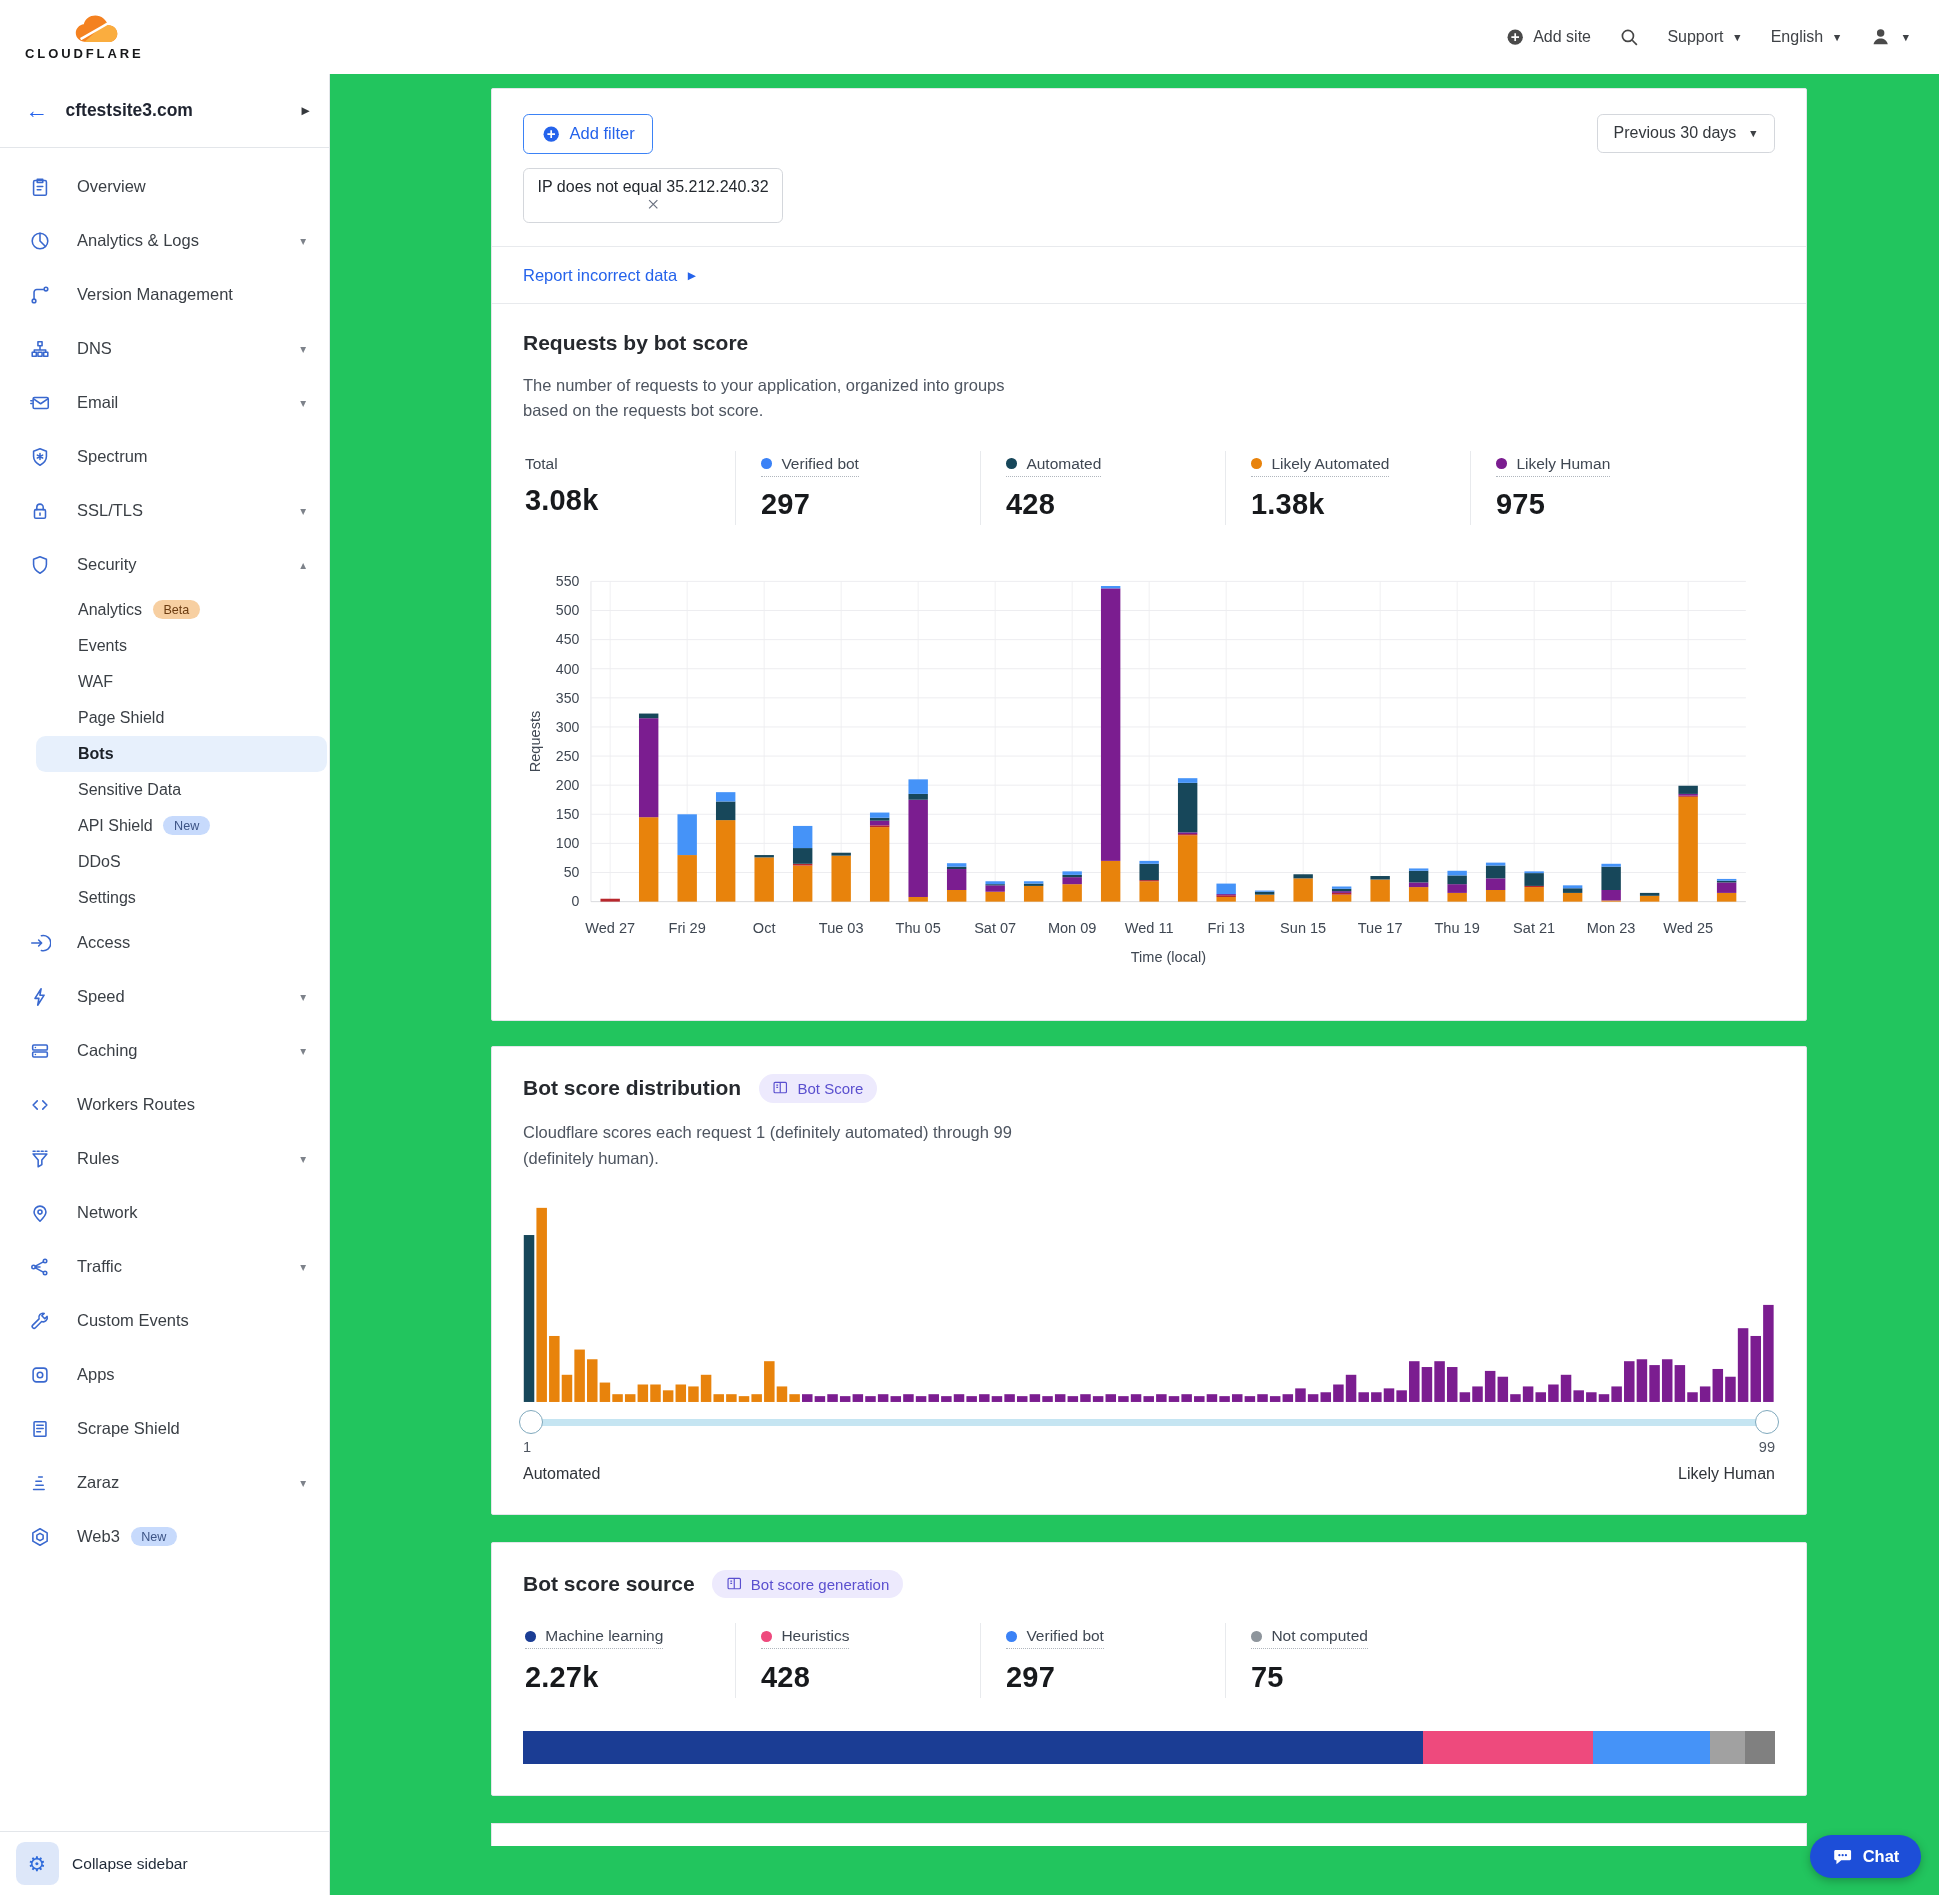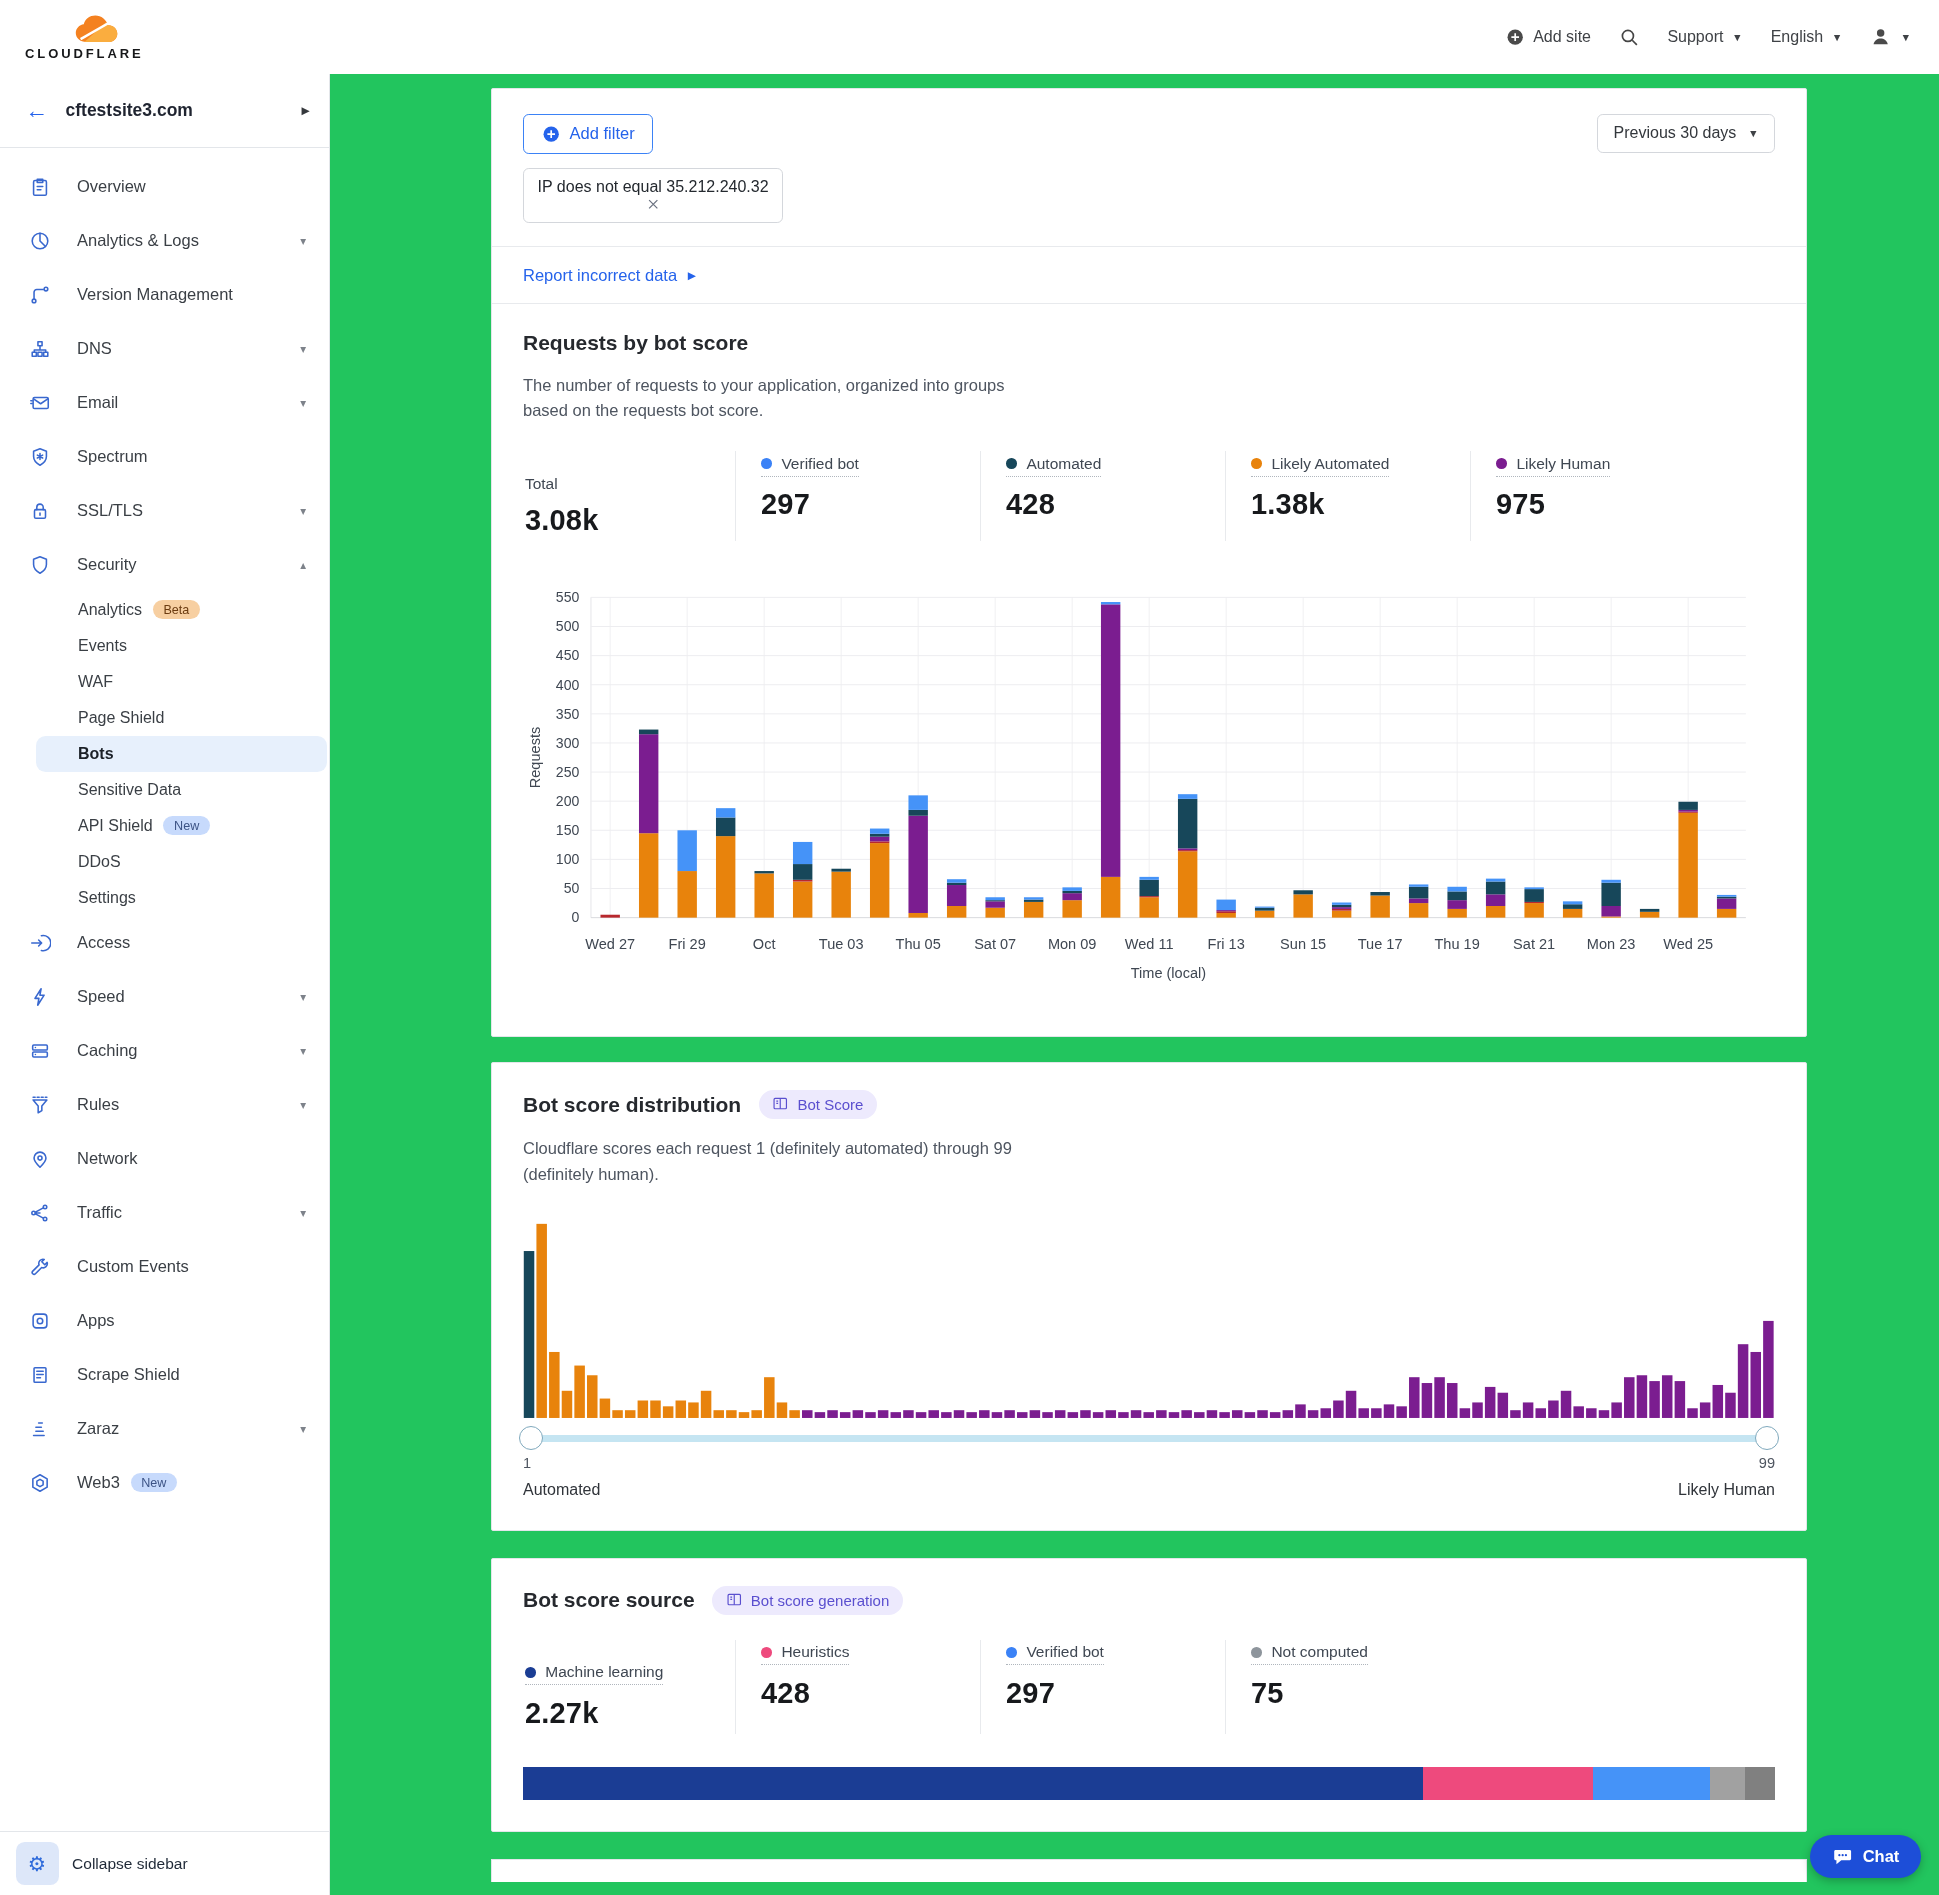--- a/index.html
+++ b/index.html
@@ -63,21 +63,21 @@
   .section { padding:27px 31px 31px; }
   h2.sec-title { font-size:21px; font-weight:700; color:#26292e; }
   .sec-head { display:flex; align-items:center; gap:17.5px; margin-bottom:17.5px; }
   .desc { font-size:16.5px; color:#4e5560; line-height:1.55; max-width:514px; margin-bottom:27px; }
   .pill { display:inline-flex; align-items:center; gap:8.7px; background:#edeafd; color:#5a4fcf;
           font-size:15px; padding:5.8px 13.6px; border-radius:15.5px; cursor:pointer; }
   .pill svg { width:16.5px; height:16.5px; }
   
   .stats { display:flex; }
   .stat { padding:3.9px 27px 3.9px 25px; border-left:1px solid #e8eaed; min-width:245px; }
-  .stat:first-child { border-left:none; padding-left:1.9px; min-width:212px;margin-top:20px; }
+  .stat:first-child { border-left:none; padding-left:1.9px; min-width:212px; }
   .stat-label { font-size:15.5px; color:#3f4752; display:inline-flex; align-items:center; gap:9.7px; cursor:pointer; }
   .u-dotted { border-bottom:1.9px dotted #b0b6bd; padding-bottom:2.9px; }
   .dot { width:10.7px; height:10.7px; border-radius:50%; flex:0 0 10.7px; }
   .stat-value { font-size:29px; font-weight:600; color:#17191c; margin-top:11.6px; letter-spacing:0.2px; }
   .chart-wrap { margin-top:35px; }
   
   .slider { position:relative; height:29px; margin-top:1.9px; }
   .slider .track { position:absolute; left:1.9px; right:1.9px; top:10.7px; height:6.8px; background:#c5e5f2; border-radius:3.9px; }
   .handle { position:absolute; top:1.9px; width:24px; height:24px; border-radius:50%; background:#fff;
             border:1.9px solid #7fa9bd; cursor:pointer; }
@@ -278,20 +278,28 @@
         <div class="nav-item">
           <span class="nicon">
             <svg viewBox="0 0 24 24" fill="none" stroke="currentColor" stroke-width="1.7" stroke-linecap="round" stroke-linejoin="round">
               <rect x="4" y="5.5" width="16" height="5.5" rx="1.2"></rect>
               <rect x="4" y="13" width="16" height="5.5" rx="1.2"></rect>
               <path d="M7 8.2h.01M7 15.8h.01"></path>
             </svg>
           </span>
           <span class="nlabel">Caching</span>
           <span class="caret">▾</span>
+        </div>
+        <div class="nav-item">
+          <span class="nicon">
+            <svg viewBox="0 0 24 24" fill="none" stroke="currentColor" stroke-width="1.7" stroke-linecap="round" stroke-linejoin="round">
+              <path d="M9 7.5 4.5 12 9 16.5M15 7.5 19.5 12 15 16.5"></path>
+            </svg>
+          </span>
+          <span class="nlabel">Workers Routes</span>
         </div>
         <div class="nav-item">
           <span class="nicon">
             <svg viewBox="0 0 24 24" fill="none" stroke="currentColor" stroke-width="1.7" stroke-linecap="round" stroke-linejoin="round">
               <path d="M4.5 6.5h15L14 13v5l-4 2.5V13z"></path>
               <path d="M4.5 3.5h15" stroke-dasharray="2.2 2.2"></path>
             </svg>
           </span>
           <span class="nlabel">Rules</span>
           <span class="caret">▾</span>

